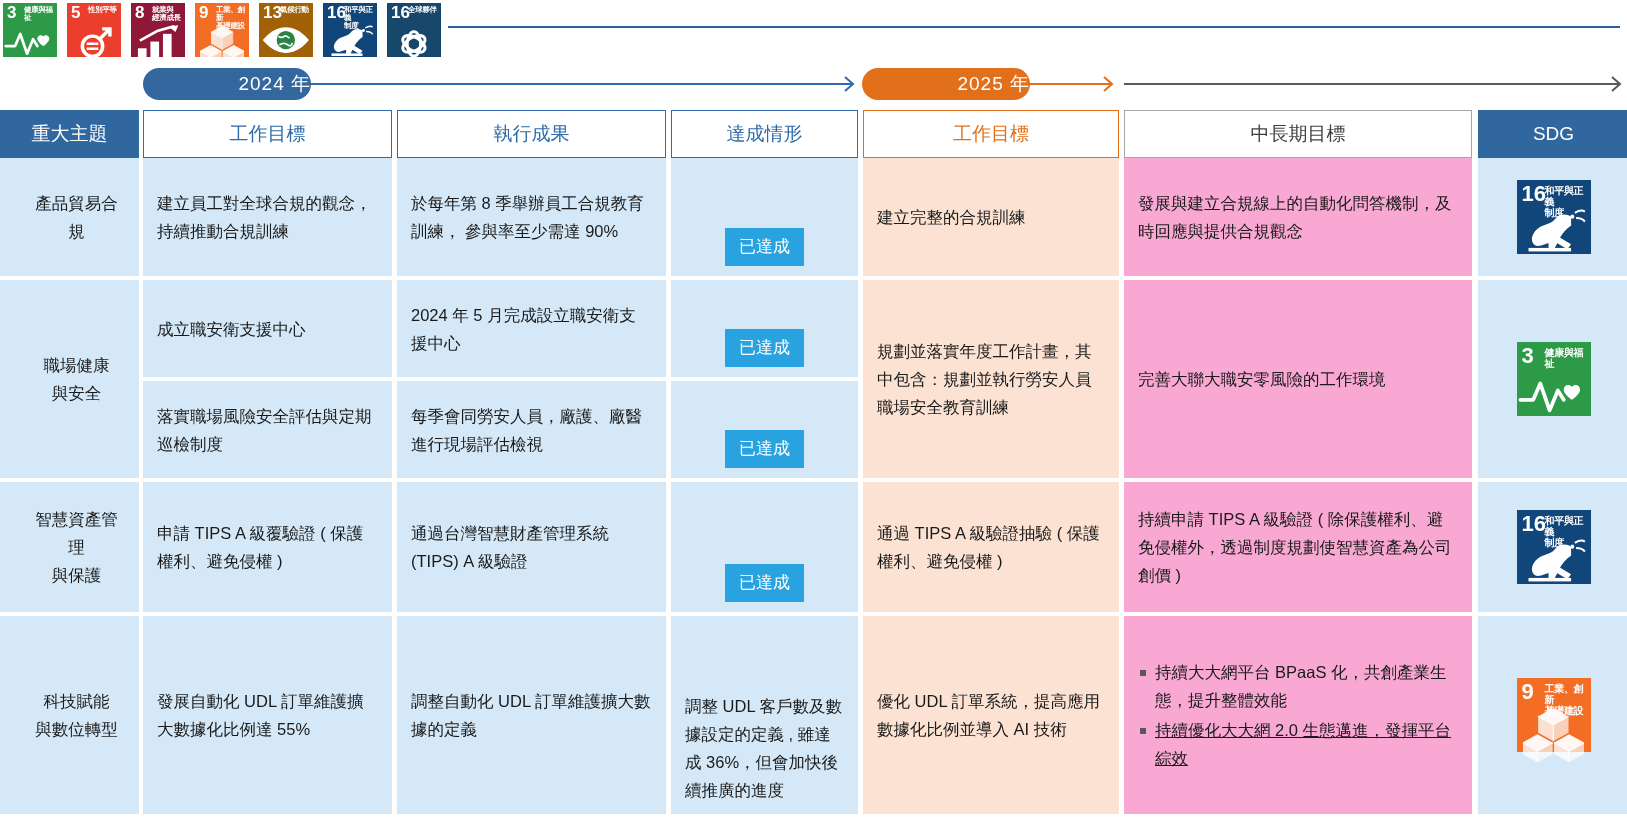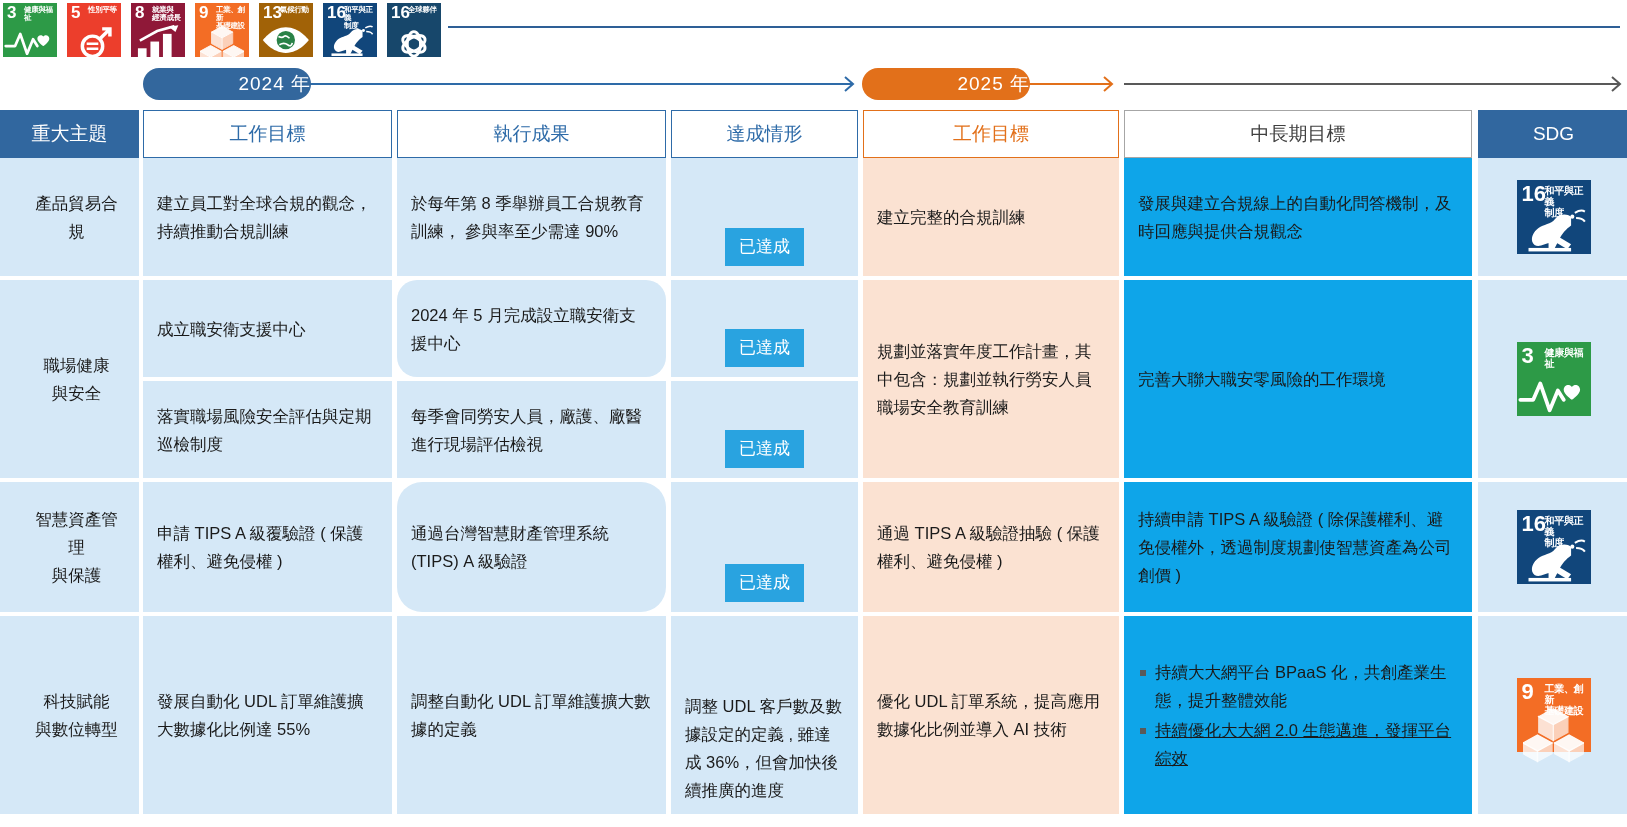--- a/index.html
+++ b/index.html
@@ -85,21 +85,21 @@
 
   
   .bcell {
     font-size: 16.5px; line-height: 28px; color: #1a1a1a;
     padding: 10px 14px;
     display: flex; flex-direction: column; justify-content: center;
   }
   .bcell.center-txt { align-items: center; text-align: center; justify-content: flex-end; }
   .bg-blue { background: #d5e8f7; }
   .bg-peach { background: #fbe2d2; }
-  .bg-grey { background: #0ea5e9; }
+  .bg-grey { background: #f9a8d4; }
 
   .topic-cell { align-items: center; justify-content: center; text-align: center; padding-left: 28px; }
 
   .status-badge {
     background: #29a3e0; color: #ffffff; font-size: 17px;
     padding: 5px 14px; display: inline-block; align-self: center;
   }
 
   .sub-stack { display: flex; flex-direction: column; }
   .sub-stack > .bcell + .bcell { margin-top: 4px; }
@@ -275,21 +275,21 @@
           </div>
         </div>
         <div class="row" style="min-height: 198px;">
           <div class="cell c-topic bcell bg-blue topic-cell" style="white-space: pre-line;">職場健康
 與安全</div>
           <div class="cell c-goal24 sub-stack">
             <div class="bcell bg-blue" style="flex: 1 1 0%;">成立職安衛支援中心</div>
             <div class="bcell bg-blue" style="flex: 1 1 0%;">落實職場風險安全評估與定期巡檢制度</div>
           </div>
           <div class="cell c-result sub-stack">
-            <div class="bcell bg-blue" style="flex: 1 1 0%; border-radius: 20px;">2024 年 5 月完成設立職安衛支援中心</div>
+            <div class="bcell bg-blue" style="flex: 1 1 0%;">2024 年 5 月完成設立職安衛支援中心</div>
             <div class="bcell bg-blue" style="flex: 1 1 0%;">每季會同勞安人員，廠護、廠醫進行現場評估檢視</div>
           </div>
           <div class="cell c-status sub-stack">
             <div class="bcell bg-blue center-txt" style="flex: 1 1 0%;">
               <span class="status-badge">已達成</span>
             </div>
             <div class="bcell bg-blue center-txt" style="flex: 1 1 0%;">
               <span class="status-badge">已達成</span>
             </div>
           </div>
@@ -306,21 +306,21 @@
             </div>
           </div>
         </div>
         <div class="row" style="min-height: 130px;">
           <div class="cell c-topic bcell bg-blue topic-cell" style="white-space: pre-line;">智慧資產管理
 與保護</div>
           <div class="cell c-goal24 sub-stack">
             <div class="bcell bg-blue" style="flex: 1 1 0%;">申請 TIPS A 級覆驗證 ( 保護權利、避免侵權 )</div>
           </div>
           <div class="cell c-result sub-stack">
-            <div class="bcell bg-blue" style="flex: 1 1 0%; border-radius: 25px;">通過台灣智慧財產管理系統 (TIPS) A 級驗證</div>
+            <div class="bcell bg-blue" style="flex: 1 1 0%;">通過台灣智慧財產管理系統 (TIPS) A 級驗證</div>
           </div>
           <div class="cell c-status sub-stack">
             <div class="bcell bg-blue center-txt" style="flex: 1 1 0%;">
               <span class="status-badge">已達成</span>
             </div>
           </div>
           <div class="cell c-goal25 bcell bg-peach">通過 TIPS A 級驗證抽驗 ( 保護權利、避免侵權 )</div>
           <div class="cell c-long bcell bg-grey">持續申請 TIPS A 級驗證 ( 除保護權利、避免侵權外，透過制度規劃使智慧資產為公司創價 )</div>
           <div class="cell c-sdg bcell bg-blue sdg-cell">
             <div class="sdg-badge big" style="background: rgb(17, 70, 123);">

